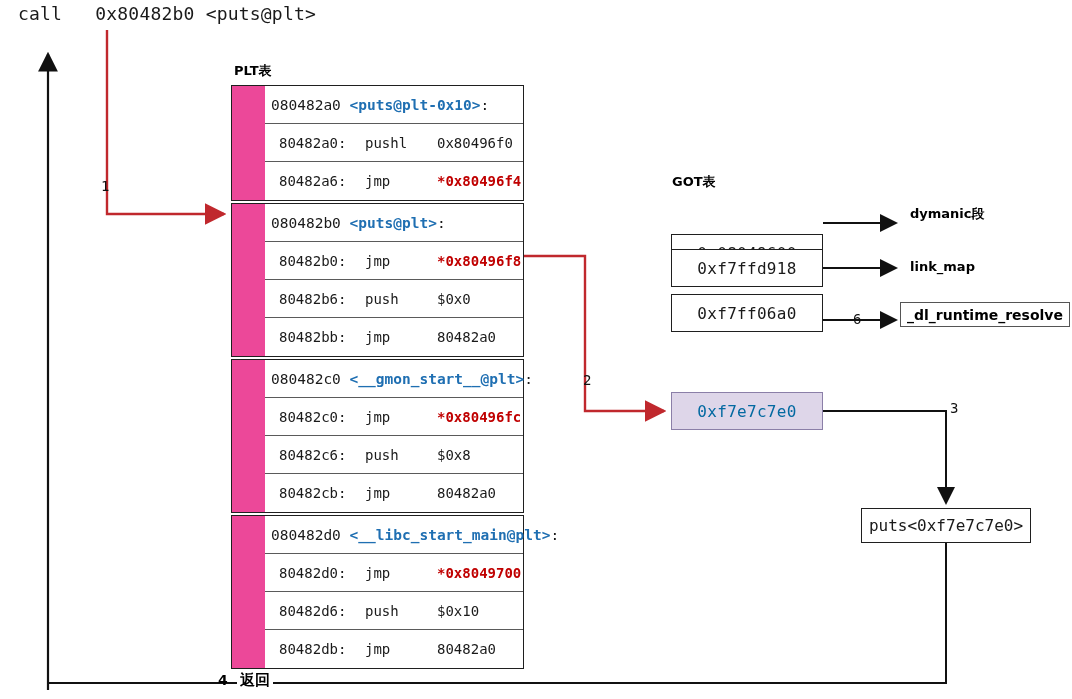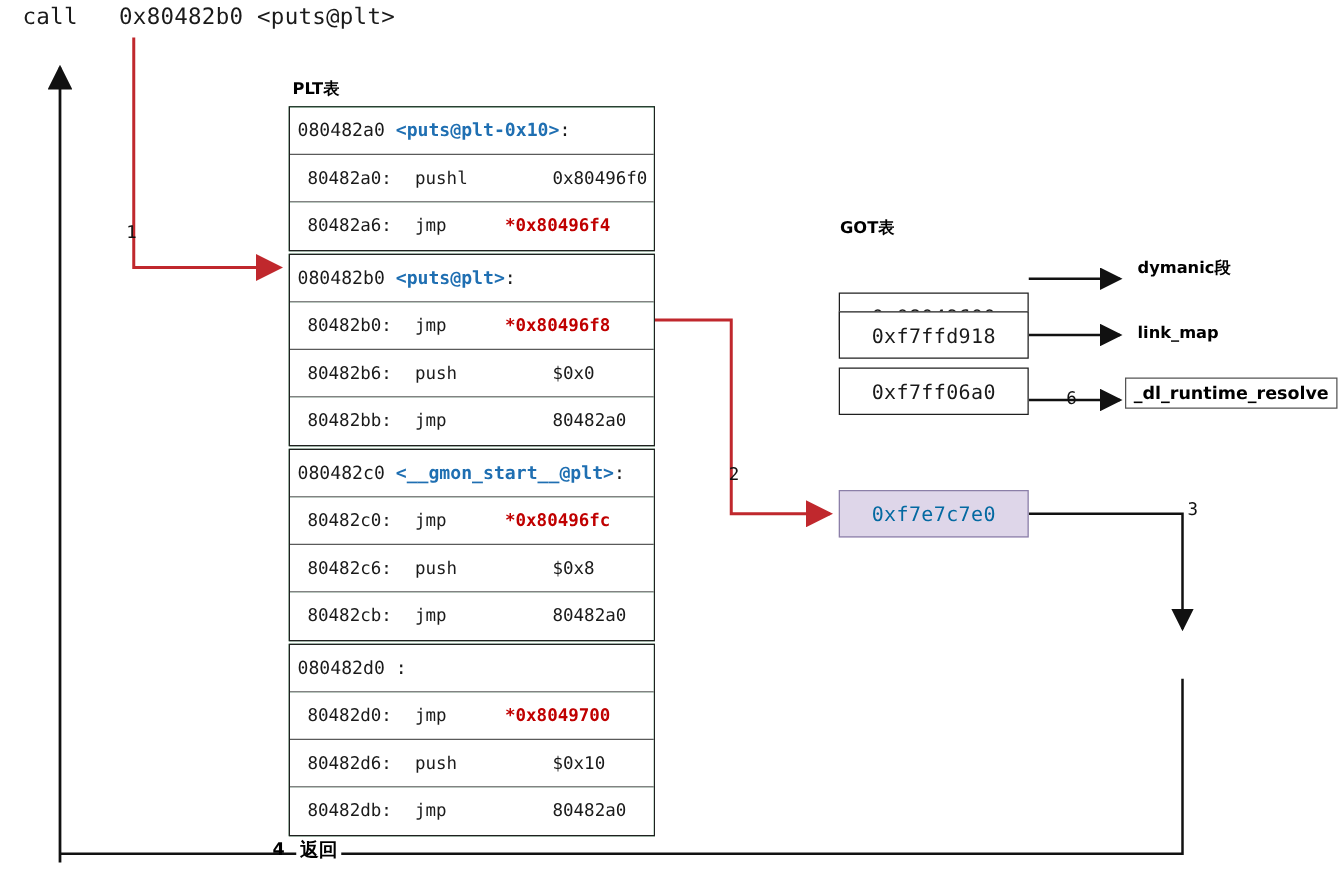--- a/index.html
+++ b/index.html
@@ -44,23 +44,24 @@
   .plt-caption { left: 234px; top: 62px; }
   .got-caption { left: 672px; top: 173px; text-align: right; }
 
   
   .plt-table {
     left: 231px; top: 85px;
     width: 293px;
   }
   .plt-group {
     border: 1.6px solid #1f1f1f;
-    background: #15803d;
+    background: #ec4899;
     box-sizing: border-box;
     margin-bottom: 2px;
+    padding-left: 33px;
   }
   .plt-row {
     height: 38px;
     box-sizing: border-box;
     display: flex;
     align-items: center;
     border-bottom: 1.4px solid #5a5a5a;
     background: #fff;
     white-space: pre;
   }
@@ -78,21 +79,21 @@
   .sym {
     color: #1f6fb2;
     font-weight: bold;
     font-family: "DejaVu Sans Mono", "Liberation Mono", monospace;
   }
   .sym-tail { color: #1a1a1a; }
   .op-red {
     color: #c00000;
     font-weight: bold;
   }
-  .op-plain { color: #1a1a1a; margin-left: 38px; }
+  .op-plain { color: #1a1a1a; }
   .col-addr { display: inline-block; width: 86px; }
   .col-mn   { display: inline-block; width: 72px; }
 
   
   .got-box {
     left: 671px;
     width: 152px;
     height: 38px;
     border: 1.4px solid #1f1f1f;
     box-sizing: border-box;
@@ -233,40 +234,41 @@
         <div class="plt-row instr"><span class="col-addr">80482b6:</span><span class="col-mn">push</span><span class="op-plain">$0x0</span></div>
         <div class="plt-row instr"><span class="col-addr">80482bb:</span><span class="col-mn">jmp</span><span class="op-plain">80482a0</span></div>
       </div>
       <div class="plt-group">
         <div class="plt-row header"><span>080482c0 </span><span class="sym">&lt;__gmon_start__@plt&gt;</span><span class="sym-tail">:</span></div>
         <div class="plt-row instr"><span class="col-addr">80482c0:</span><span class="col-mn">jmp</span><span class="op-red">*0x80496fc</span></div>
         <div class="plt-row instr"><span class="col-addr">80482c6:</span><span class="col-mn">push</span><span class="op-plain">$0x8</span></div>
         <div class="plt-row instr"><span class="col-addr">80482cb:</span><span class="col-mn">jmp</span><span class="op-plain">80482a0</span></div>
       </div>
       <div class="plt-group">
-        <div class="plt-row header"><span>080482d0 </span><span class="sym-tail">:</span></div>
+        <div class="plt-row header"><span>080482d0 </span><span class="sym">&lt;__libc_start_main@plt&gt;</span><span class="sym-tail">:</span></div>
         <div class="plt-row instr"><span class="col-addr">80482d0:</span><span class="col-mn">jmp</span><span class="op-red">*0x8049700</span></div>
         <div class="plt-row instr"><span class="col-addr">80482d6:</span><span class="col-mn">push</span><span class="op-plain">$0x10</span></div>
         <div class="plt-row instr"><span class="col-addr">80482db:</span><span class="col-mn">jmp</span><span class="op-plain">80482a0</span></div>
       </div>
     </div>
 
   <div class="abs caption got-caption">GOT表</div>
 
   <div class="abs got-box" id="got-0">0x08049600</div>
   <div class="abs got-box" id="got-1">0xf7ffd918</div>
   <div class="abs got-box" id="got-2">0xf7ff06a0</div>
 
   <div class="abs got-highlight">0xf7e7c7e0</div>
 
   <div class="abs right-label" id="label-dynamic">dymanic段</div>
   <div class="abs right-label" id="label-linkmap">link_map</div>
 
   <div class="abs solid-box" id="box-dlrr">_dl_runtime_resolve</div>
 
+  <div class="abs solid-box" id="box-puts">puts&lt;0xf7e7c7e0&gt;</div>
 
   <div class="abs step" id="step-1">1</div>
   <div class="abs step" id="step-2">2</div>
   <div class="abs step" id="step-3">3</div>
   <div class="abs step" id="step-6">6</div>
   <div class="abs step-bold" id="step-4">4</div>
   <div class="abs" id="label-return">返回</div>
 
 </div>
 

